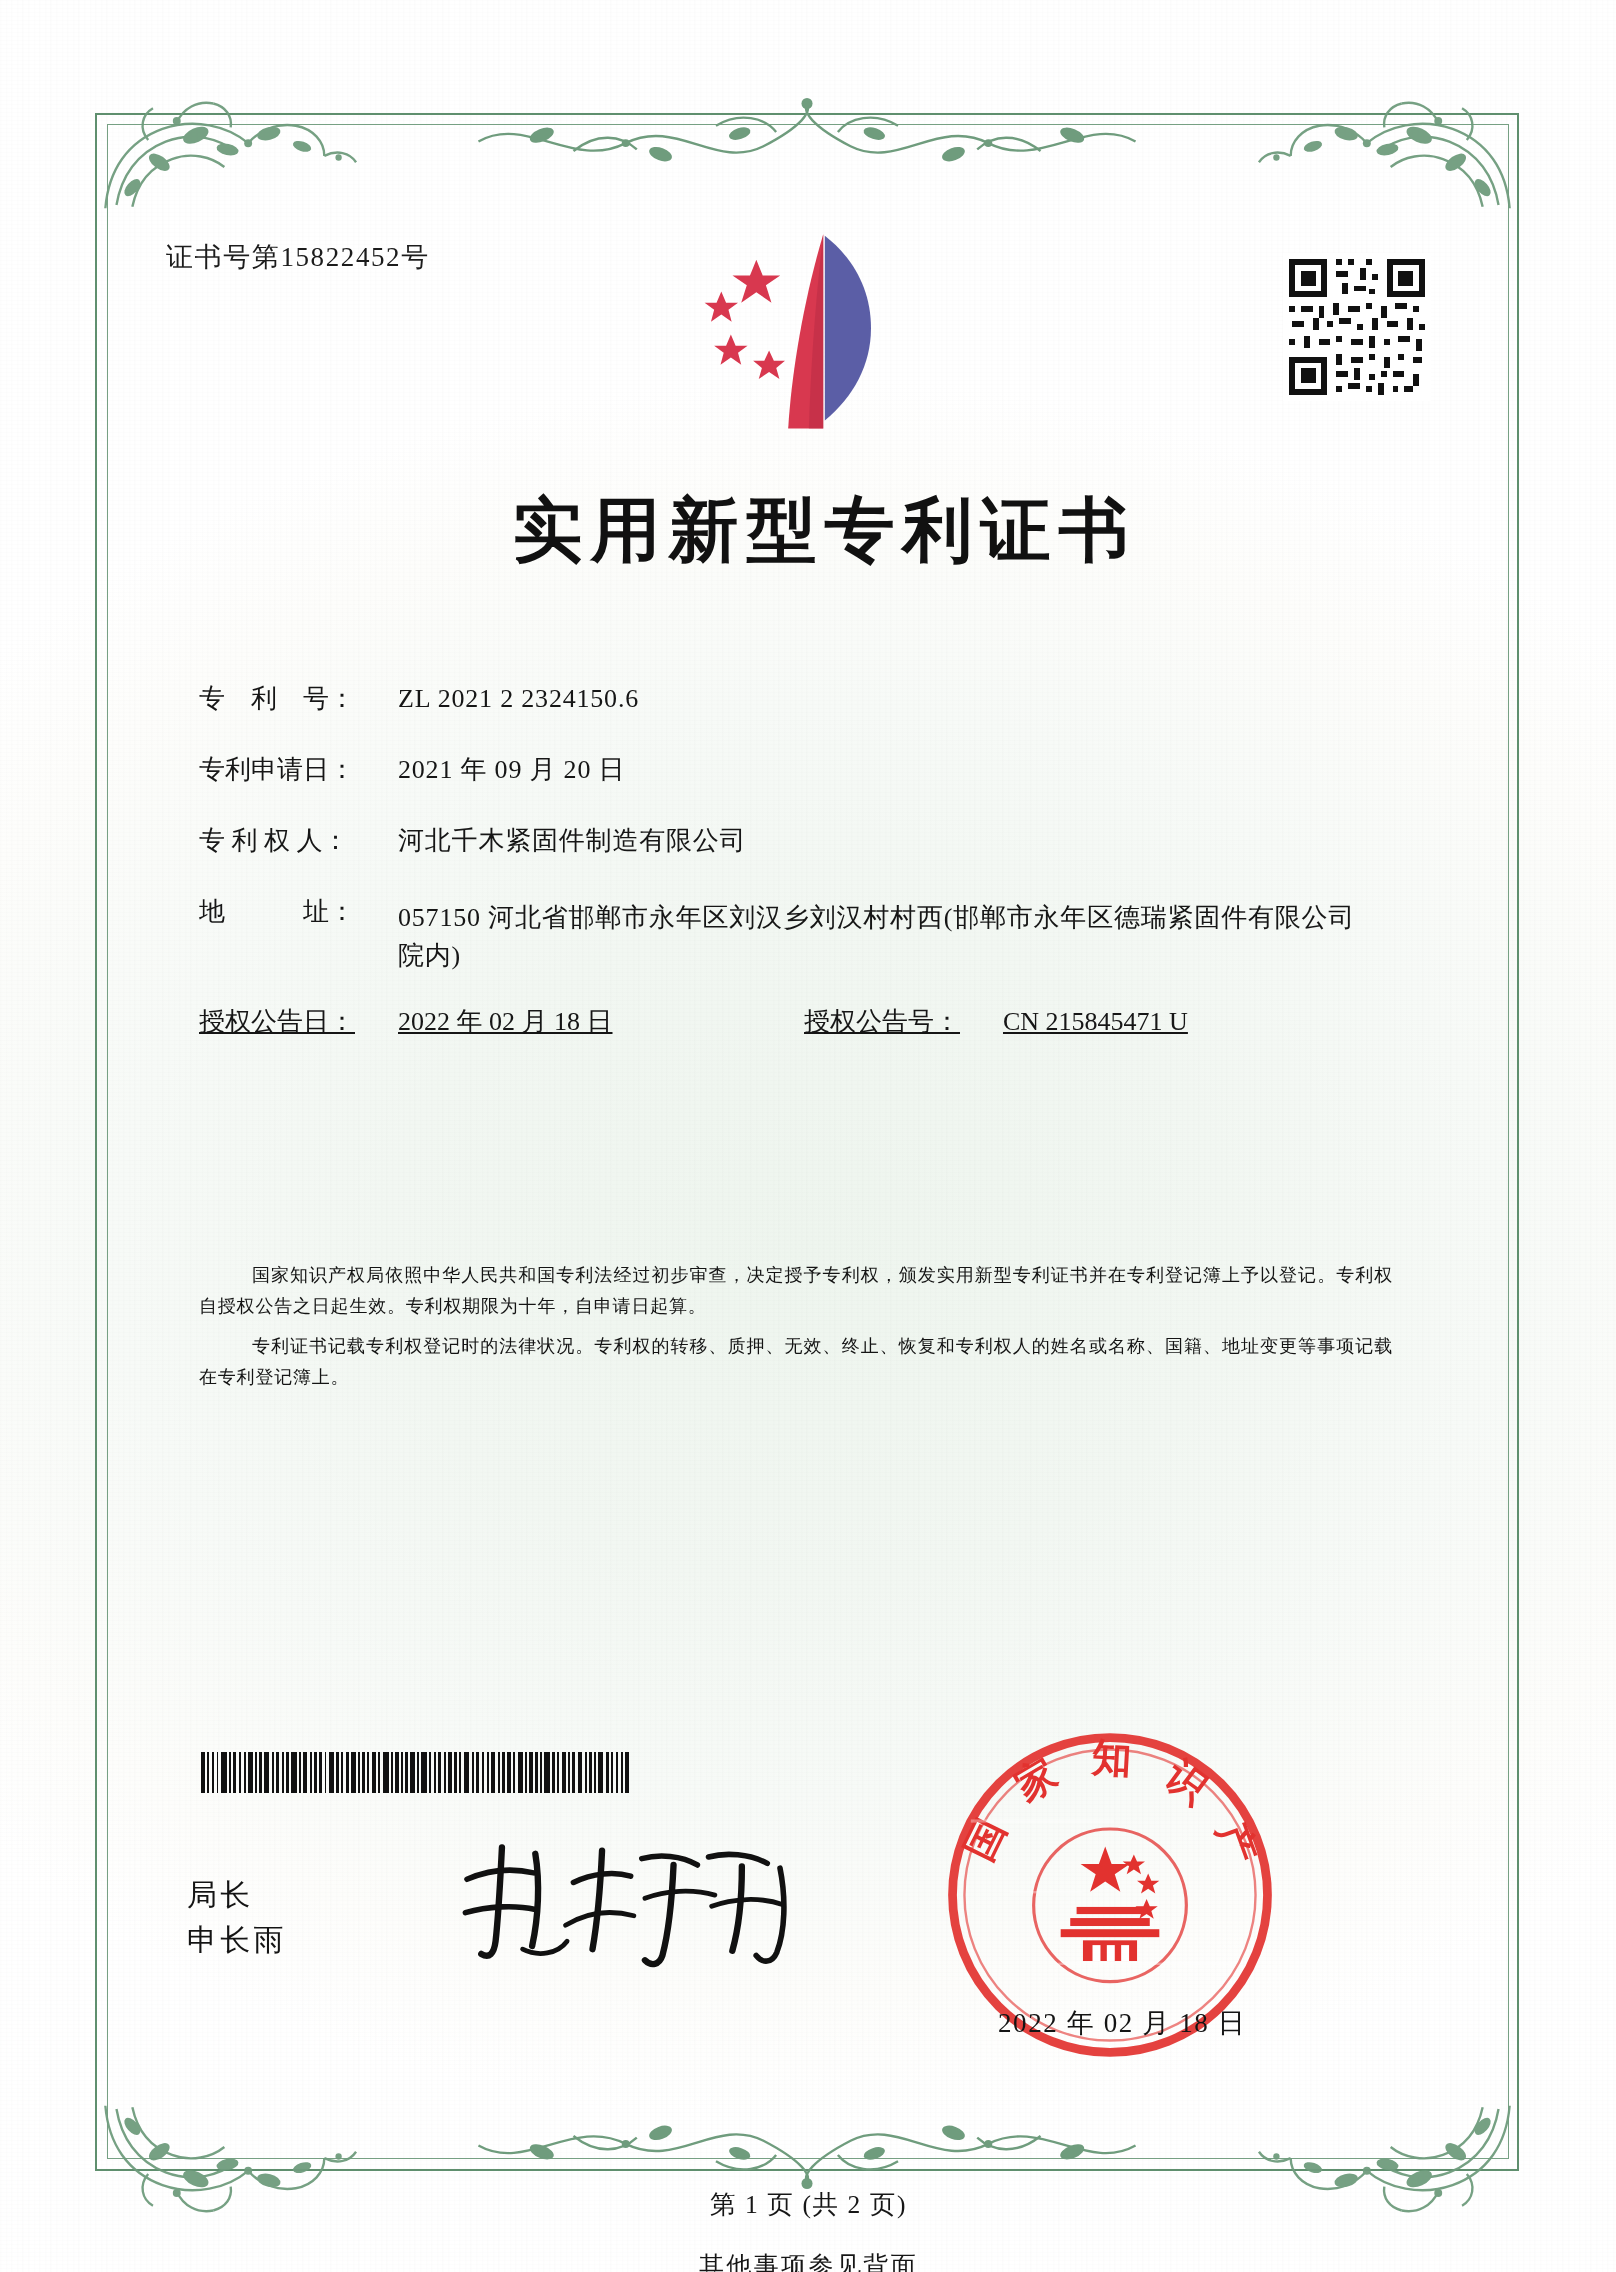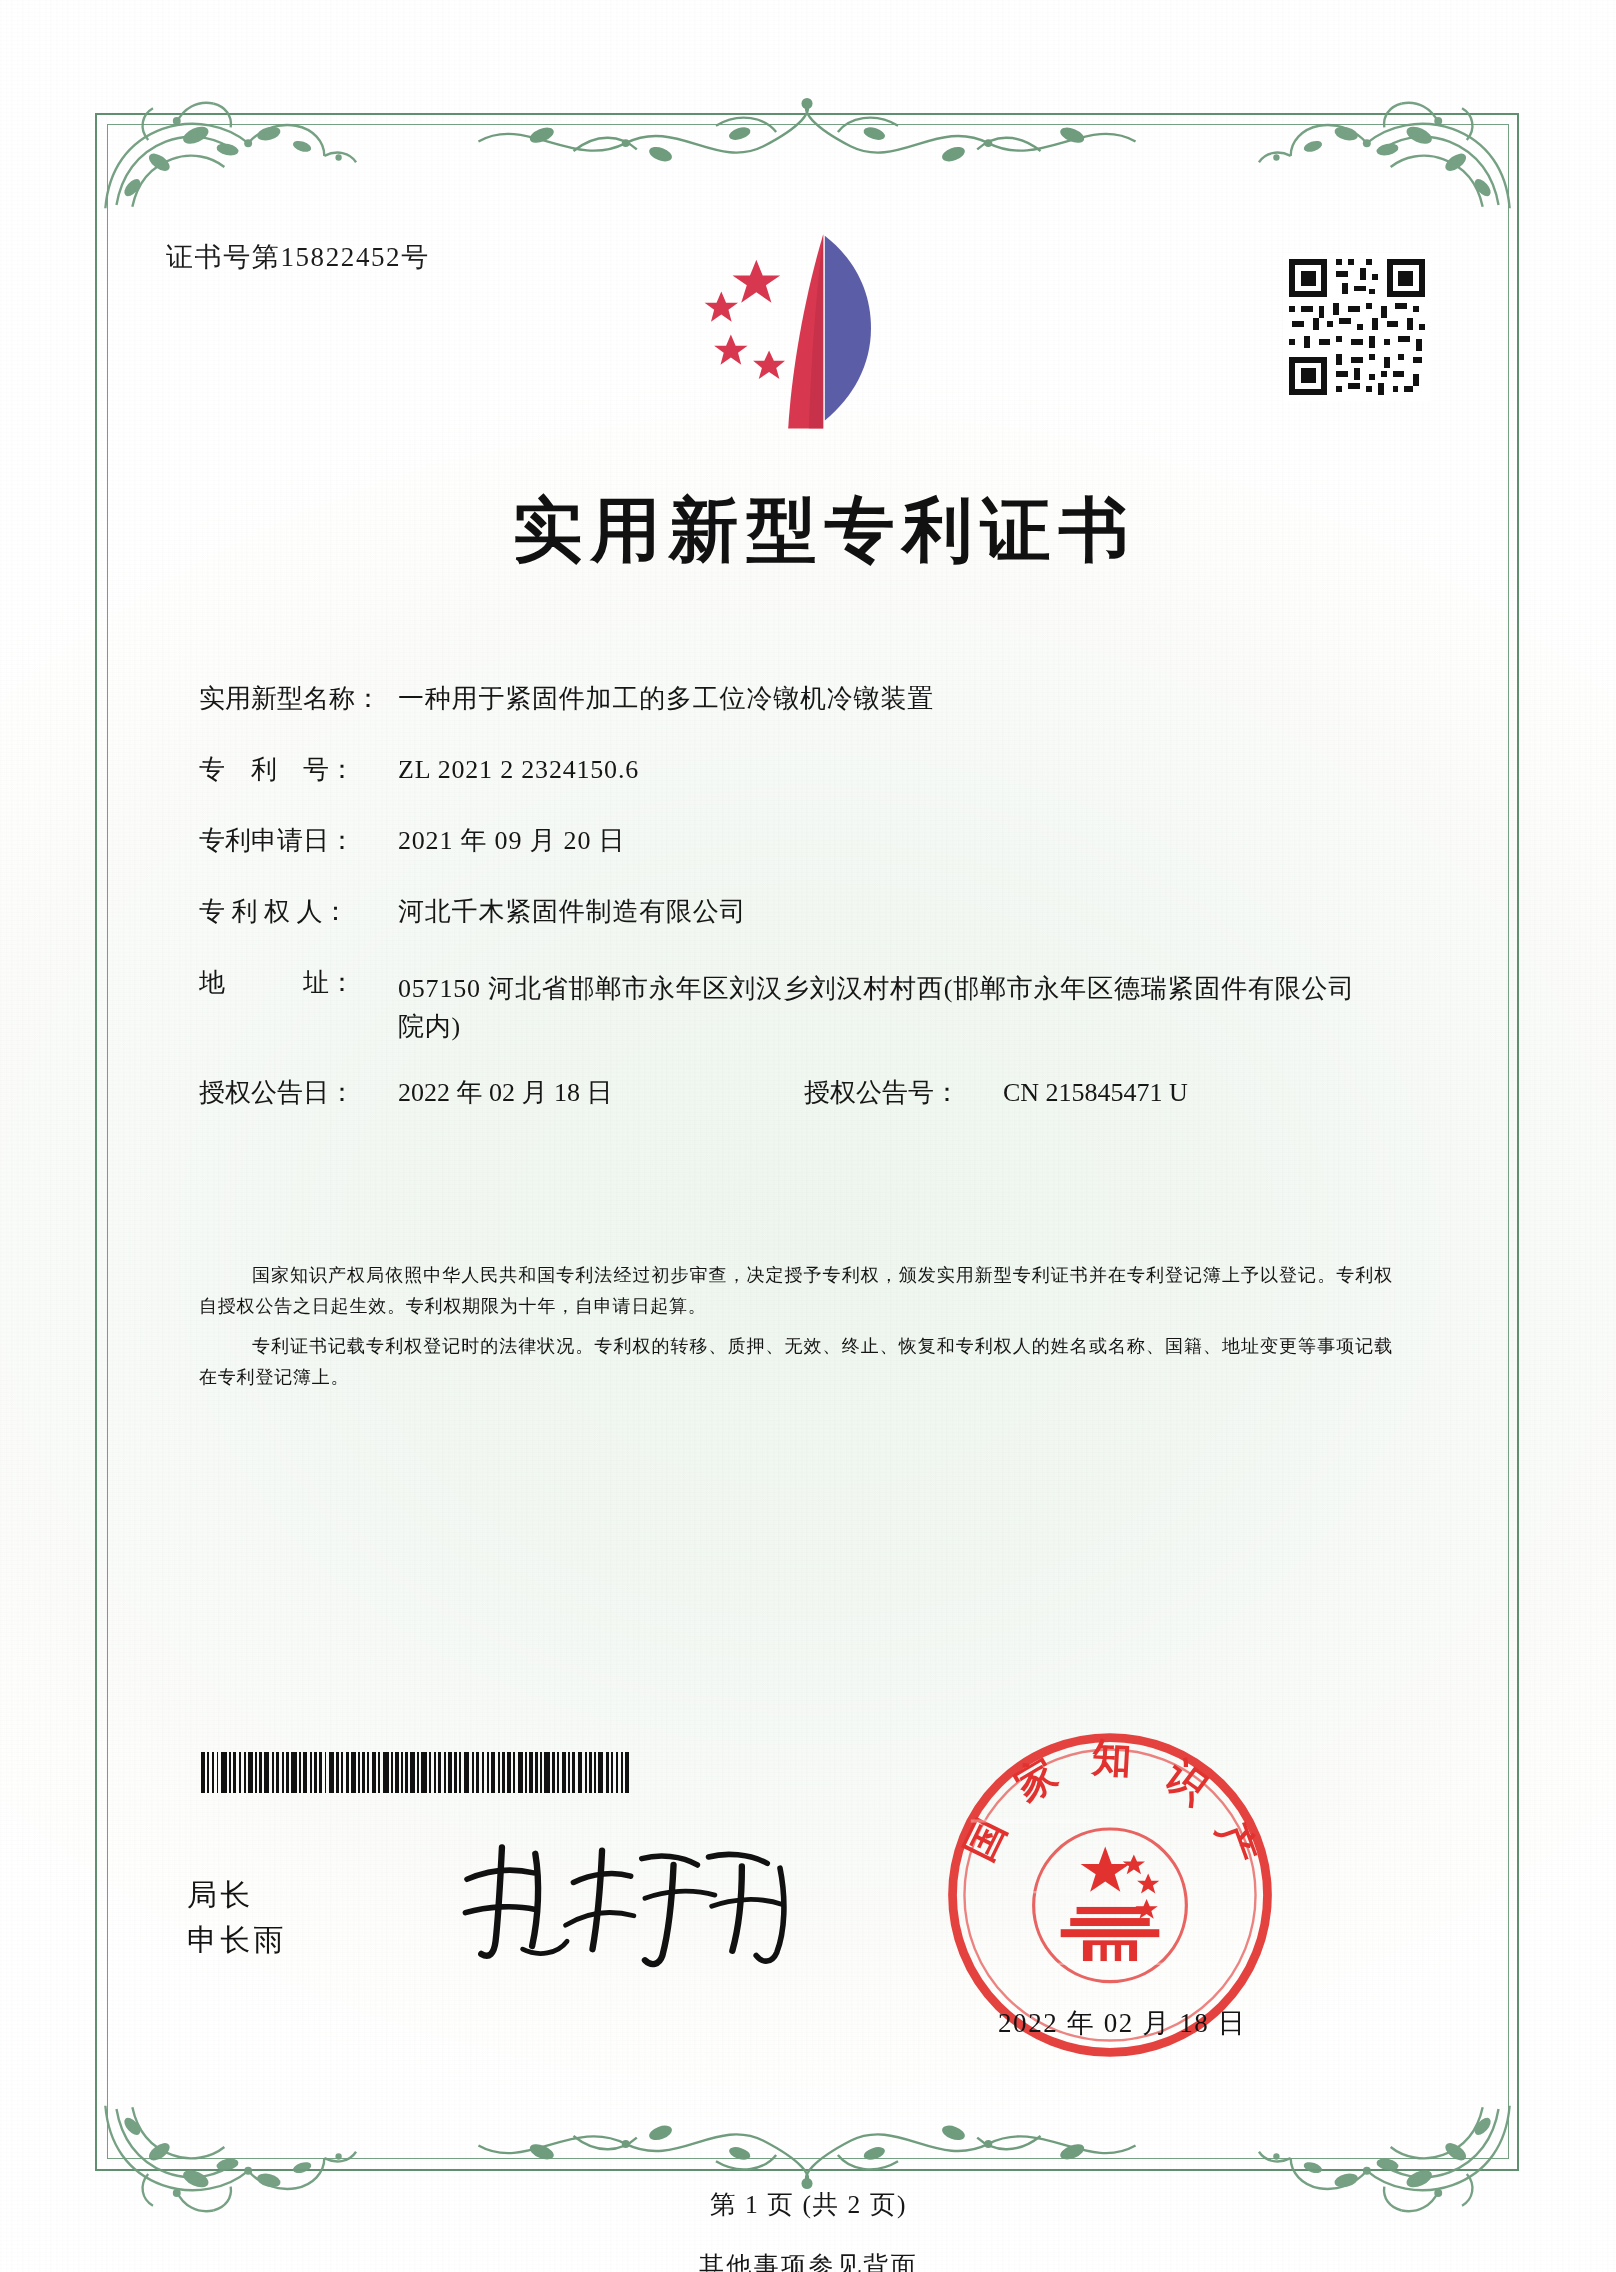--- a/index.html
+++ b/index.html
@@ -158,20 +158,21 @@
     letter-spacing: 0.8px;
   }
   .field-value.addr { line-height: 1.45; }
   .field-row.addr-row { margin-bottom: 35px; }
 
   .two-col {
     display: flex;
     align-items: flex-start;
     margin-bottom: 38px;
     white-space: nowrap;
+    text-decoration: underline;
   }
   .two-col .col-a { width: 605px; flex: 0 0 605px; display: flex; }
   .two-col .col-b { display: flex; }
   .two-col .lbl-b { display: inline-block; width: 199px; flex: 0 0 199px; }
 
   
   .body-text {
     position: absolute;
     left: 199px;
     top: 1261px;
@@ -502,24 +503,20 @@
           <rect x="74" y="90" width="4" height="4"></rect>
           <rect x="82" y="90" width="6" height="4"></rect>
       </g>
     </svg>
   </div>
 
   <div class="title">实用新型专利证书</div>
 
   <div class="fields">
     <div class="field-row">
-      <span class="field-label">实用新型名称：</span>
-      <span class="field-value">一种用于紧固件加工的多工位冷镦机冷镦装置</span>
-    </div>
-    <div class="field-row">
       <span class="field-label">专　利　号：</span>
       <span class="field-value">ZL 2021 2 2324150.6</span>
     </div>
     <div class="field-row">
       <span class="field-label">专利申请日：</span>
       <span class="field-value">2021 年 09 月 20 日</span>
     </div>
     <div class="field-row">
       <span class="field-label">专 利 权 人：</span>
       <span class="field-value">河北千木紧固件制造有限公司</span>

